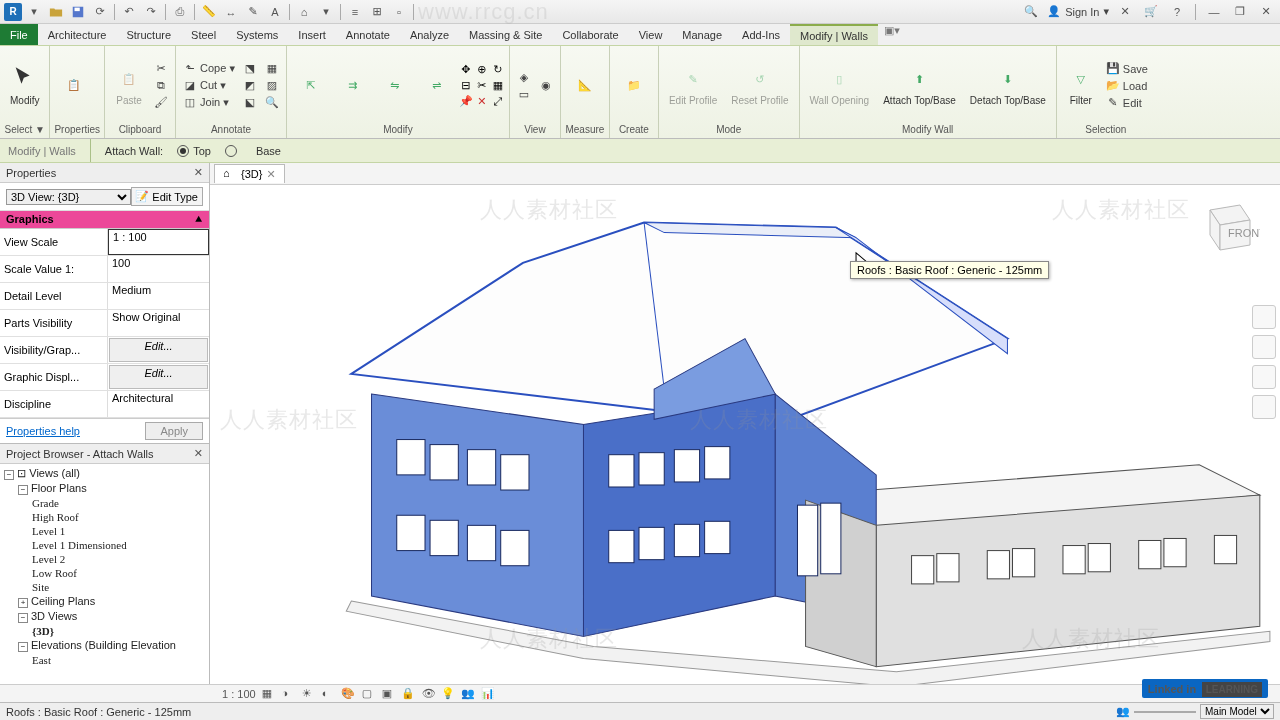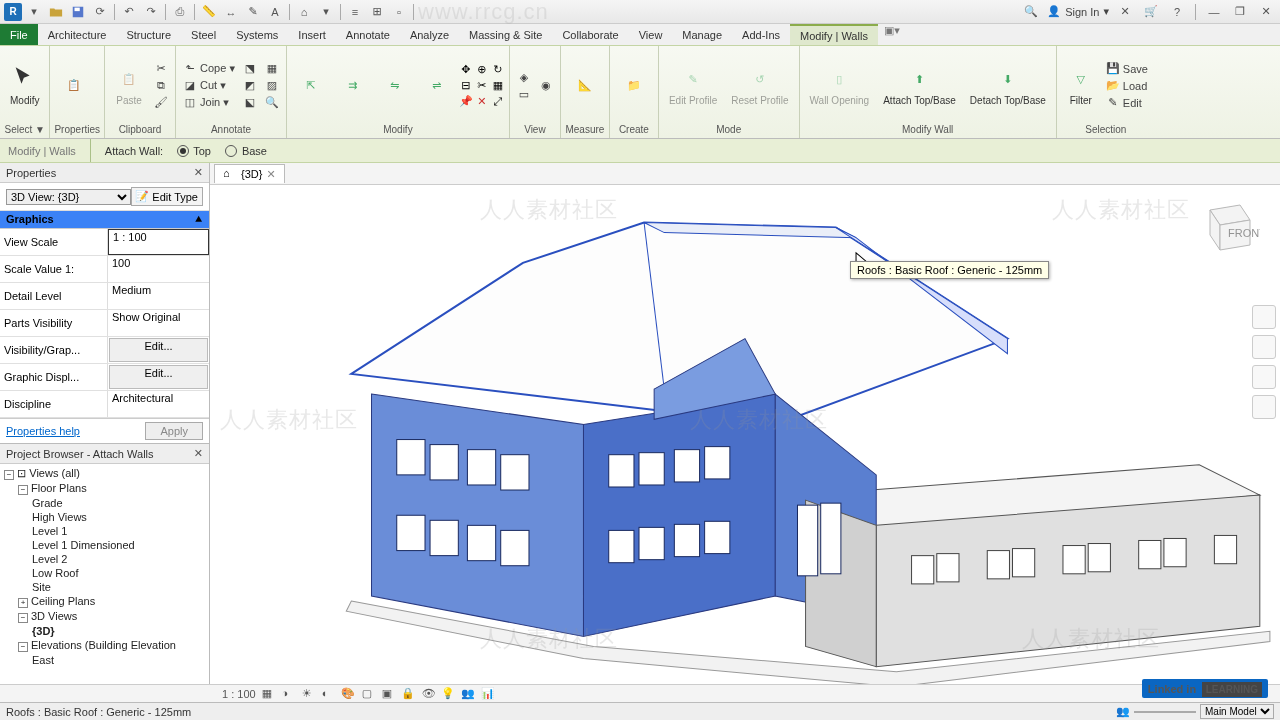--- a/index.html
+++ b/index.html
@@ -49,36 +49,36 @@
 
 .pane-head { height: 20px; background: #eee; border-bottom: 1px solid #ccc; display: flex; align-items: center; padding: 0 6px; font-size: 11px; color: #333; }
 .pane-head .x { margin-left: auto; cursor: pointer; color:#555;}
 .props { flex: 0 0 auto; display:flex; flex-direction:column; border-bottom:1px solid #bbb;}
 .props-sel { display:flex; align-items:center; gap:8px; padding:8px; border-bottom:1px solid #ddd;}
 .props-sel .cube { width:38px;height:38px; background:#f4f4f4;border:1px solid #ccc; display:flex;align-items:center;justify-content:center;}
 .props-sel select { flex:1; border:1px solid #ccc; padding:2px; font-size:11px; background:#fff;}
 .props-row2 { display:flex; padding:4px 6px; border-bottom:1px solid #ddd; align-items:center;}
 .props-row2 select{flex:1;border:1px solid #999;font-size:11px;}
 .edit-type{display:flex;align-items:center;gap:3px;border:1px solid #aaa;padding:2px 4px;background:#f4f4f4;cursor:pointer;}
-.section-hdr { background:#3b82f6; padding:2px 6px; font-weight:bold; font-size:10px; border-bottom:1px solid #ccc; display:flex;}
+.section-hdr { background:#ec4899; padding:2px 6px; font-weight:bold; font-size:10px; border-bottom:1px solid #ccc; display:flex;}
 .section-hdr .pin{margin-left:auto;}
 .prop-grid { font-size:11px;}
 .prop-row { display:flex; border-bottom:1px solid #e0e0e0;}
 .prop-row .k{width:108px;padding:7px 4px;border-right:1px solid #ddd;white-space:nowrap;overflow:hidden;}
 .prop-row .v{flex:1;padding:1px 4px;background:#fff;white-space:nowrap;overflow:hidden;}
-.prop-row .v.btn{text-align:center;background:#efefef;border:1px solid #bbb;margin:1px;cursor:pointer;}
+.prop-row .v.btn{text-align:center;background:#efefef;border:1px solid #bbb;margin:1px;cursor:pointer;font-style:italic;}
 .prop-foot{display:flex;padding:3px 6px;border-top:1px solid #ccc;align-items:center;}
 .prop-foot a{color:#06c;text-decoration:underline;cursor:pointer;}
 .prop-foot .apply{margin-left:auto;border:1px solid #aaa;padding:2px 14px;background:#eee;color:#888;}
 
 .browser { flex:1; overflow:auto; min-height:0;}
 .tree { padding:2px 4px; font-size:11px; color:#222;}
 .tree-item{padding:1px 0 1px 0;white-space:nowrap;cursor:pointer;}
 .tree-item.bold{font-weight:bold;}
-.ind1{padding-left:14px;} .ind2{padding-left:28px;}
+.ind1{padding-left:14px;} .ind2{padding-left:28px;font-family:Liberation Serif, serif;}
 .exp{display:inline-block;width:10px;text-align:center;border:1px solid #888;font-size:8px;line-height:8px;margin-right:3px;background:#fff;}
 
 
 .viewport { flex:1; position:relative; background:#fff; display:flex; flex-direction:column;}
 .view-tabs { height:22px; background:#f4f4f4; border-bottom:1px solid #ccc; display:flex; align-items:center; padding:0 4px; gap:2px;}
 .view-tab { display:flex; align-items:center; gap:4px; padding:2px 8px; background:#fff; border:1px solid #bbb; border-bottom:none; font-size:11px;}
 .view-tab .vico{width:14px;height:14px;}
 .view-tab .close{color:#888;cursor:pointer;}
 .canvas { flex:1; position:relative; background:#fff; overflow:hidden;}
 .canvas svg { position:absolute; inset:0; width:100%; height:100%;}
@@ -389,21 +389,21 @@
 </div>
 
 <div class="optbar">
   <span class="opt-label">Modify | Walls</span>
   <span style="border-left:1px solid #aac088;height:100%;"></span>
   <span>Attach Wall:</span>
   <label style="display:flex;gap:4px;align-items:center;">
       <span class="radio on"></span>
       <span>Top</span>
     </label>
-  <label style="display:flex;gap:5px;align-items:center;">
+  <label style="display:flex;gap:19px;align-items:center;">
       <span class="radio"></span>
       <span>Base</span>
     </label>
 </div>
 
 <div class="main">
   <div class="leftcol">
 
     <div class="props">
       <div class="pane-head">
@@ -459,21 +459,21 @@
 
     <div class="pane-head">
       <span>Project Browser - Attach Walls</span>
       <span class="x">✕</span>
     </div>
     <div class="browser">
       <div class="tree">
         <div class="tree-item"><span class="exp">−</span>⊡ <span>Views (all)</span></div>
         <div class="tree-item ind1"><span class="exp">−</span><span>Floor Plans</span></div>
         <div class="tree-item ind2">Grade</div>
-        <div class="tree-item ind2">High Views</div>
+        <div class="tree-item ind2">High Roof</div>
         <div class="tree-item ind2">Level 1</div>
         <div class="tree-item ind2">Level 1 Dimensioned</div>
         <div class="tree-item ind2">Level 2</div>
         <div class="tree-item ind2">Low Roof</div>
         <div class="tree-item ind2">Site</div>
         <div class="tree-item ind1"><span class="exp">+</span><span>Ceiling Plans</span></div>
         <div class="tree-item ind1"><span class="exp">−</span><span>3D Views</span></div>
         <div class="tree-item ind2 bold">{3D}</div>
         <div class="tree-item ind1"><span class="exp">−</span><span>Elevations (Building Elevation</span></div>
         <div class="tree-item ind2">East</div>

